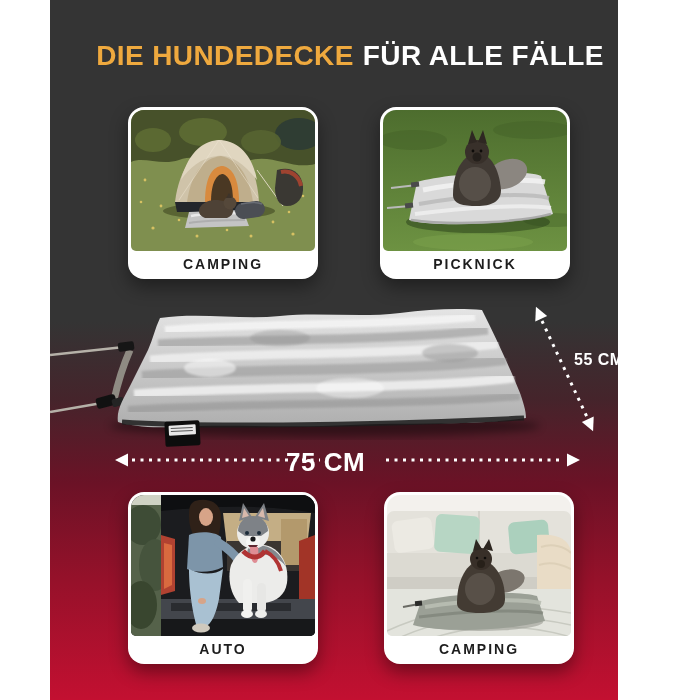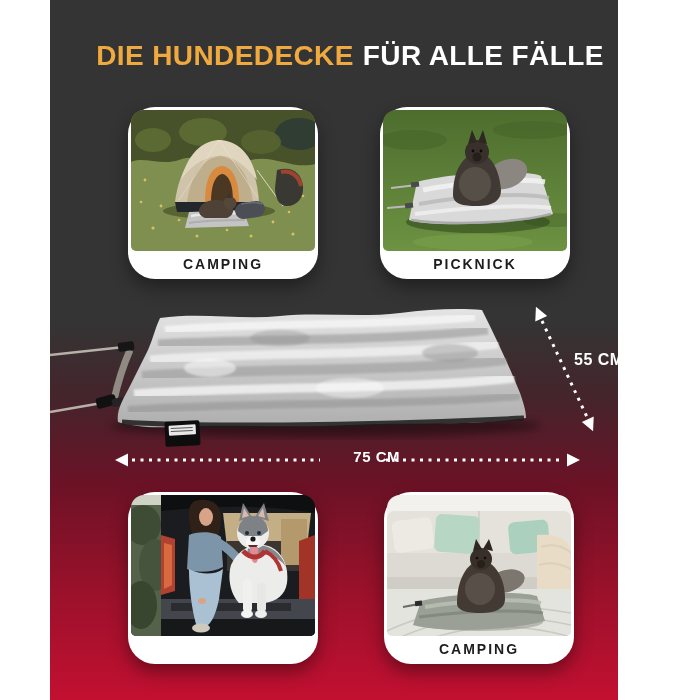--- a/index.html
+++ b/index.html
@@ -4,33 +4,33 @@
 <style>
   html,body{margin:0;padding:0;}
   body{width:700px;height:700px;background:#ffffff;font-family:"Liberation Sans",sans-serif;}
   .canvas{position:relative;width:700px;height:700px;background:#ffffff;overflow:hidden;}
   .band{position:absolute;left:50px;top:0;width:568px;height:700px;
         background:linear-gradient(180deg,#343434 0%,#343434 46%,#45242b 57%,#6b1226 69%,#96112a 83%,#c31031 100%);}
   .title{position:absolute;top:42px;left:0;width:600px;text-align:center;font-weight:bold;
          font-size:28px;letter-spacing:.4px;white-space:nowrap;line-height:1;}
   .title .hl{color:#EFA93E;}
   .title .rest{color:#ffffff;margin-left:9px;}
-  .card{position:absolute;width:190px;height:172px;background:#ffffff;border-radius:27px;
+  .card{position:absolute;width:190px;height:172px;background:#ffffff;border-radius:16px;
         box-shadow:0 8px 18px rgba(0,0,0,.40);padding:3px;box-sizing:border-box;}
   .card .photo{display:block;width:184px;height:141px;border-radius:13px 13px 5px 5px;overflow:hidden;}
   .card .caption{height:25px;display:flex;align-items:center;justify-content:center;
         font-size:14px;font-weight:bold;letter-spacing:2px;color:#1d1d1d;}
   .card.camping{left:78px;top:107px;}
   .card.picknick{left:330px;top:107px;}
   .card.auto{left:78px;top:492px;}
   .card.zuhause{left:334px;top:492px;}
   .product-svg{position:absolute;left:0;top:298px;width:600px;height:178px;}
   .arrows-svg{position:absolute;left:0;top:0;width:600px;height:700px;pointer-events:none;}
   .dim-label{position:absolute;color:#fff;font-weight:bold;line-height:1;}
-  .dim-h{left:224px;top:449px;width:126px;text-align:right;font-size:15px;letter-spacing:.5px;}
+  .dim-h{left:236px;top:449px;width:126px;text-align:left;font-size:26px;letter-spacing:.5px;}
   .dim-v{left:524px;top:352px;width:80px;font-size:16px;letter-spacing:.5px;}
 </style>
 </head>
 <body>
 
 <div class="canvas">
   <div class="band">
 
     <div class="title">
       <span class="hl">DIE HUNDEDECKE</span><span class="rest">FÜR ALLE FÄLLE</span>
@@ -238,20 +238,21 @@
           <path d="M117,50 Q122,58 127,50 Z" fill="#5d2730"></path>
           <path d="M119,52 C119,62 121,68 124,68 C127,68 128,62 127,52 Z" fill="#df8d94"></path>
           <path d="M112,56 C120,64 128,64 134,56" stroke="#b03434" stroke-width="5" fill="none"></path>
           <path d="M134,56 C142,60 148,68 150,76" stroke="#b03434" stroke-width="4" fill="none"></path>
           <rect x="112" y="84" width="9" height="34" rx="4.5" fill="#f0f0ee"></rect>
           <rect x="126" y="88" width="9" height="30" rx="4.5" fill="#e7e7e5"></rect>
           <ellipse cx="116" cy="119" rx="6" ry="4" fill="#f4f4f2"></ellipse>
           <ellipse cx="130" cy="119" rx="6" ry="4" fill="#eeeeec"></ellipse>
         </g>
       </svg>
+      <div class="caption">AUTO</div>
     </div>
 
     <div class="card zuhause">
       <svg class="photo" viewBox="0 0 184 141" preserveAspectRatio="none">
         <rect width="184" height="141" fill="#f3f1ed"></rect>
         <g>
           <rect x="0" y="16" width="184" height="46" rx="7" fill="#e4e2db"></rect>
           <path d="M92,16 V62" stroke="#d4d2ca" stroke-width="2"></path>
           <rect x="0" y="58" width="184" height="26" fill="#dcdad2"></rect>
           <rect x="0" y="82" width="184" height="12" fill="#cfcdc5"></rect>

